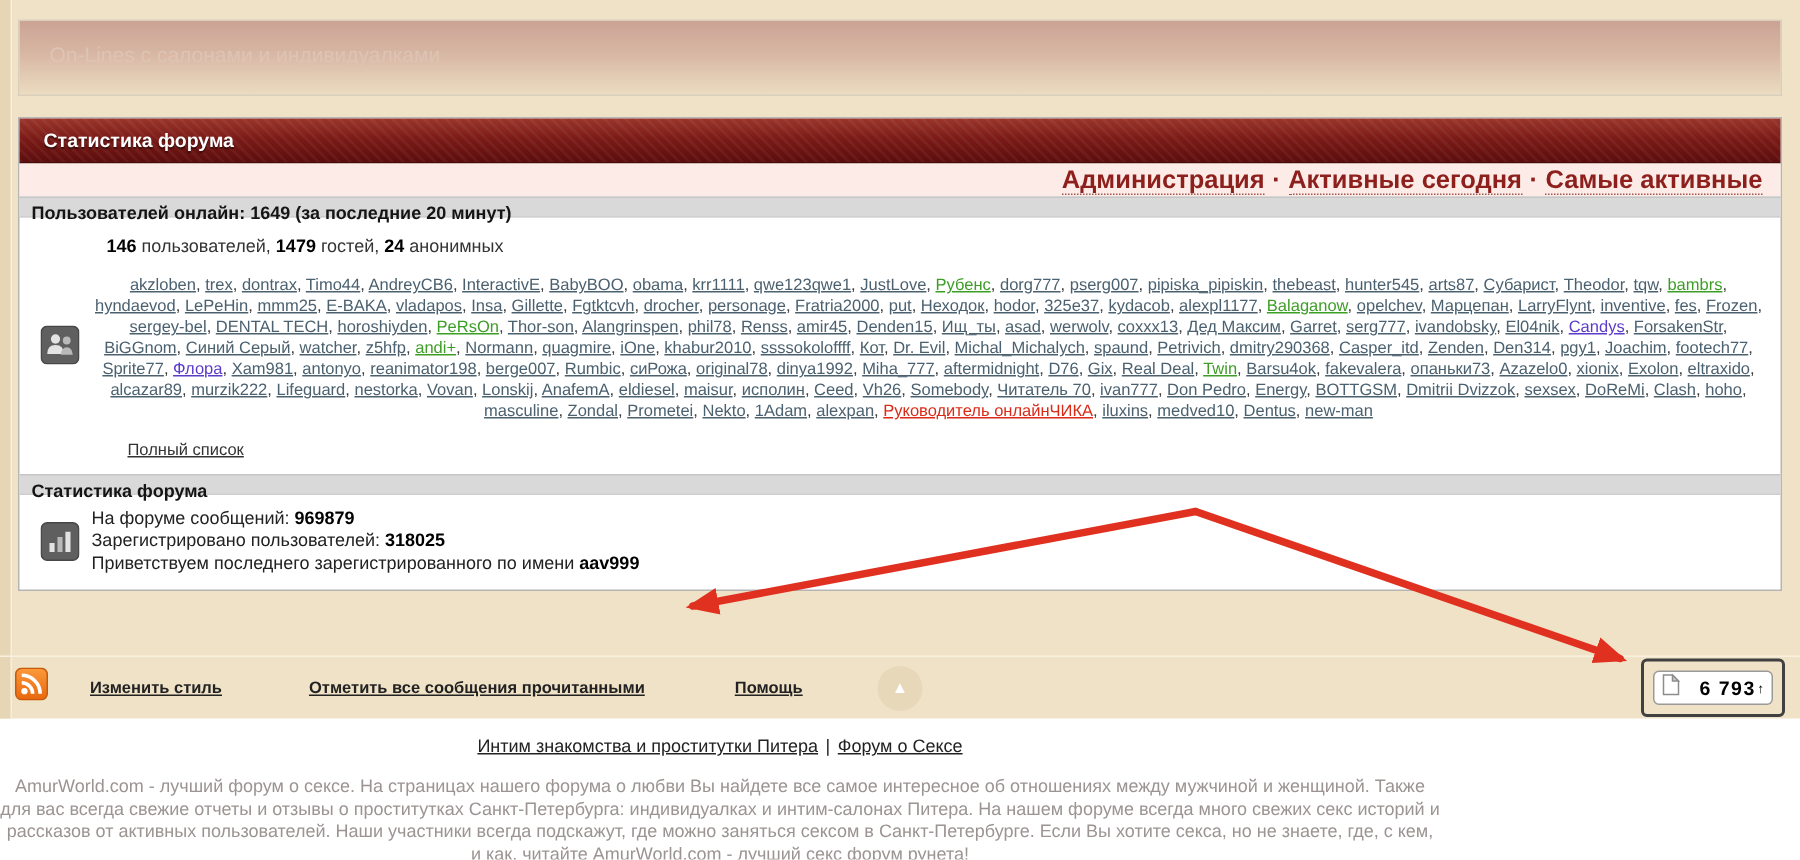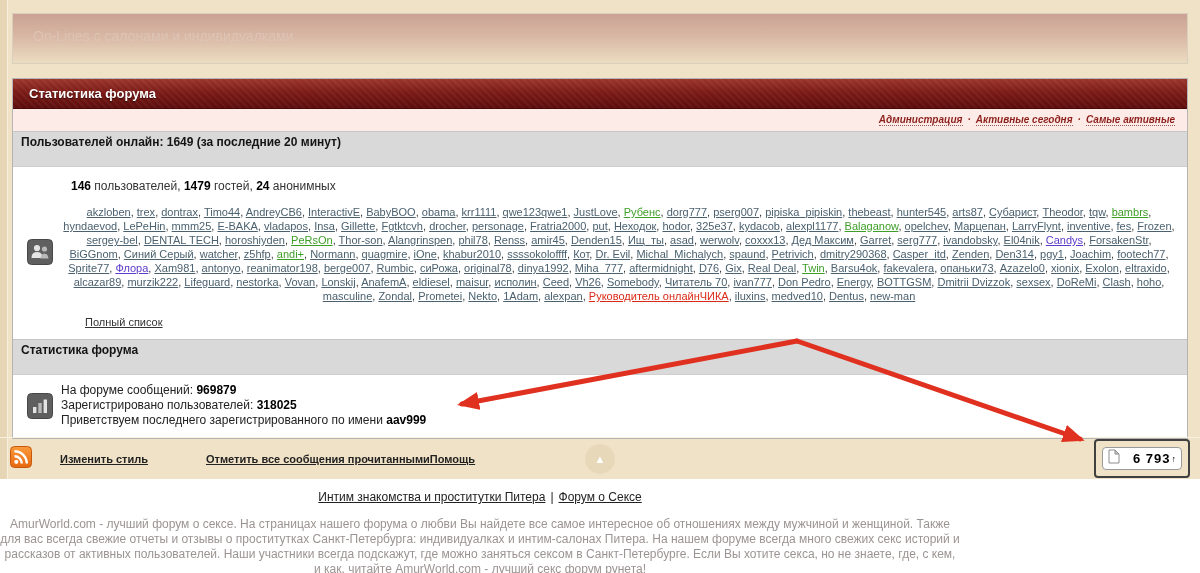--- a/index.html
+++ b/index.html
@@ -20,26 +20,26 @@
   
   .panel { position:absolute; left:12px; right:12px; top:78px; background:#fff;
            border:1px solid #b5b5b5; }
   .panel-header { height:30px; line-height:30px; padding-left:16px;
     color:#fff; font-size:13px; font-weight:bold; text-shadow:0 1px 1px rgba(0,0,0,.55);
     background:
       repeating-linear-gradient(45deg, rgba(255,255,255,.045) 0 2px, rgba(0,0,0,0) 2px 5px),
       linear-gradient(180deg,#9a352b 0%, #7c1b17 45%, #5c0d0d 100%);
     border-bottom:1px solid #4a0a0a; }
   .nav-row { background:#fcebe6; height:22px; line-height:22px; text-align:right;
-             padding-right:12px; font-size:10px; font-weight:bold;font-style:italic; }
+             padding-right:12px; font-size:17px; font-weight:bold; }
   .nav-row a { color:#8d1f1c; text-decoration:none; border-bottom:1px dotted #a05652; }
   .nav-sep { color:#8d1f1c; margin:0 5px; }
 
   .section-bar { background:#d9d9d9; border-top:1px solid #c6c6c6; border-bottom:1px solid #cfcfcf;
-                 height:36px; line-height:20px; font-size:12px; font-weight:bold;
+                 height:14px; line-height:20px; font-size:12px; font-weight:bold;
                  color:#141414; padding-left:8px; }
 
   .row { display:flex; padding:8px 10px 10px 6px; }
   .icon-col { width:42px; display:flex; justify-content:center; align-items:center; }
   .content-col { flex:1; font-size:12px; color:#333; }
 
   .counts-line { margin:4px 0 12px 10px; color:#333; }
   .counts-line b { color:#000; }
 
   .user-list { font-size:11px; line-height:14px; color:#3c3c3c;text-align:center; }
@@ -55,21 +55,21 @@
   .record-box { display:inline-block; border:3px solid #e03120; border-radius:8px;
                 padding:0 7px 1px 7px; margin-left:-10px; margin-top:2px; }
 
   
   .toolbar { position:absolute; left:0; right:0; top:437px; height:42px;
              display:flex; align-items:center; padding:0 10px;
              border-top:1px solid #f9f1e0; }
   .toolbar a.tb { font-size:11px; font-weight:bold; color:#222; text-decoration:underline; }
   .tb-style { margin-left:28px; }
   .tb-read  { margin-left:58px; }
-  .tb-help  { }
+  .tb-help  { margin-left:60px; }
   .up-btn { position:absolute; left:50%; top:6px; transform:translateX(-50%);
             width:30px; height:30px; border-radius:50%; background:#e7d8ba;
             color:#fff; text-align:center; line-height:30px; font-size:11px; cursor:pointer; }
   .counter-annotation { margin-left:auto; border:2px solid #404040; border-radius:4px;
                         padding:6px; }
   .counter-pill { width:80px; height:23px; background:#fff; border:1px solid #9a9a9a;
                   border-radius:4px; display:flex; align-items:center; padding:0 5px; }
   .counter-value { margin-left:auto; font-weight:bold; font-size:13px; letter-spacing:1px;
                    color:#000; }
   .counter-arrow { font-size:9px; font-weight:bold; color:#000; margin-left:1px; }

